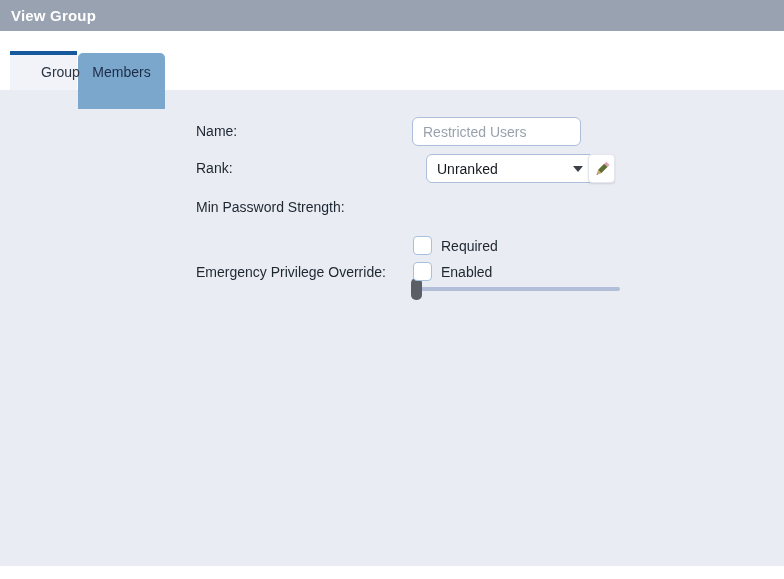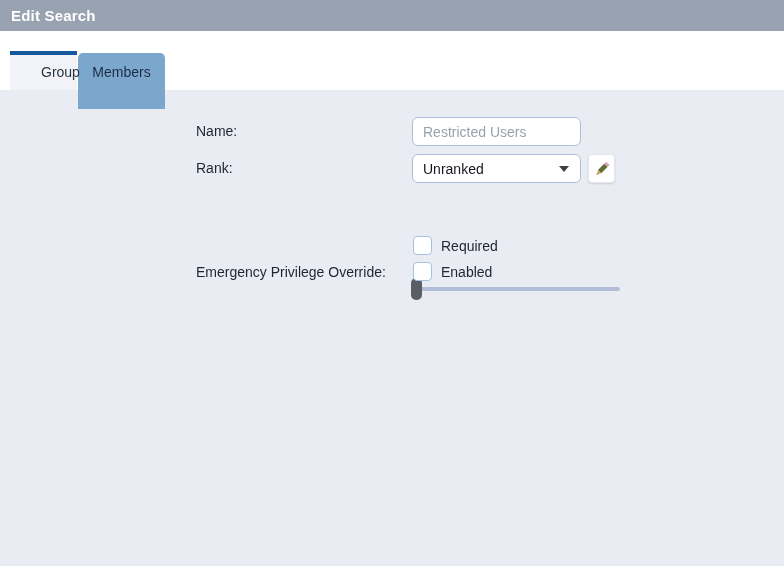--- a/index.html
+++ b/index.html
@@ -96,53 +96,54 @@
   .sarrow.down { bottom:8px; border-top:7px solid #c6cbd3; }
   .sthumb { position:absolute; left:3px; top:24px; width:10px; height:40px; background:#d4d6da;
             border-radius:5px; }
 </style>
 </head>
 <body>
 
 <div class="screen">
 
   <div class="titlebar">
-    <span class="title">Edit Search</span>
+    <span class="title">View Group</span>
   </div>
 
   <div class="tab tab-active">
     <div class="tab-label">Group</div>
   </div>
   <div class="tab tab-inactive">
     <div class="tab-label">Members</div>
   </div>
 
   <div class="panel">
 
     <span class="flabel" style="top:33px;">Name:</span>
     <input class="tinput" style="top: 27px;" type="text" placeholder="Restricted Users">
 
     <span class="flabel" style="top:70px;">Rank:</span>
-    <div class="dropdown" style="top:64px;">
+    <div class="dropdown" style="top:64px;margin-left:14px;">
       <span class="dd-value">Unranked</span>
       <span class="caret-down"></span>
     </div>
     <div class="iconbtn" style="top:64px;">
       <span style="display:inline-flex;">
         <svg width="18" height="18" viewBox="0 0 18 18">
           <g transform="rotate(45 9 9)">
             <rect x="6.9" y="0.8" width="4.6" height="3" rx="0.6" fill="#e2a3b6"></rect>
             <rect x="6.9" y="3.8" width="4.6" height="8.8" fill="#5f6e33"></rect>
             <path d="M6.9 12.6 L11.5 12.6 L9.2 16.8 Z" fill="#c9a56e"></path>
             <path d="M8.6 15.7 L9.8 15.7 L9.2 16.8 Z" fill="#33363b"></path>
           </g>
         </svg>
       </span>
     </div>
 
+    <span class="flabel" style="top:109px;">Min Password Strength:</span>
     <div class="slider">
       <div class="slider-handle"></div>
     </div>
 
     <span class="cbx form-cbx" style="top:146px;"></span>
     <span class="cb-label" style="top:148px;">Required</span>
 
     <span class="flabel" style="top:174px;">Emergency Privilege Override:</span>
     <span class="cbx form-cbx" style="top:172px;"></span>
     <span class="cb-label" style="top:174px;">Enabled</span>

